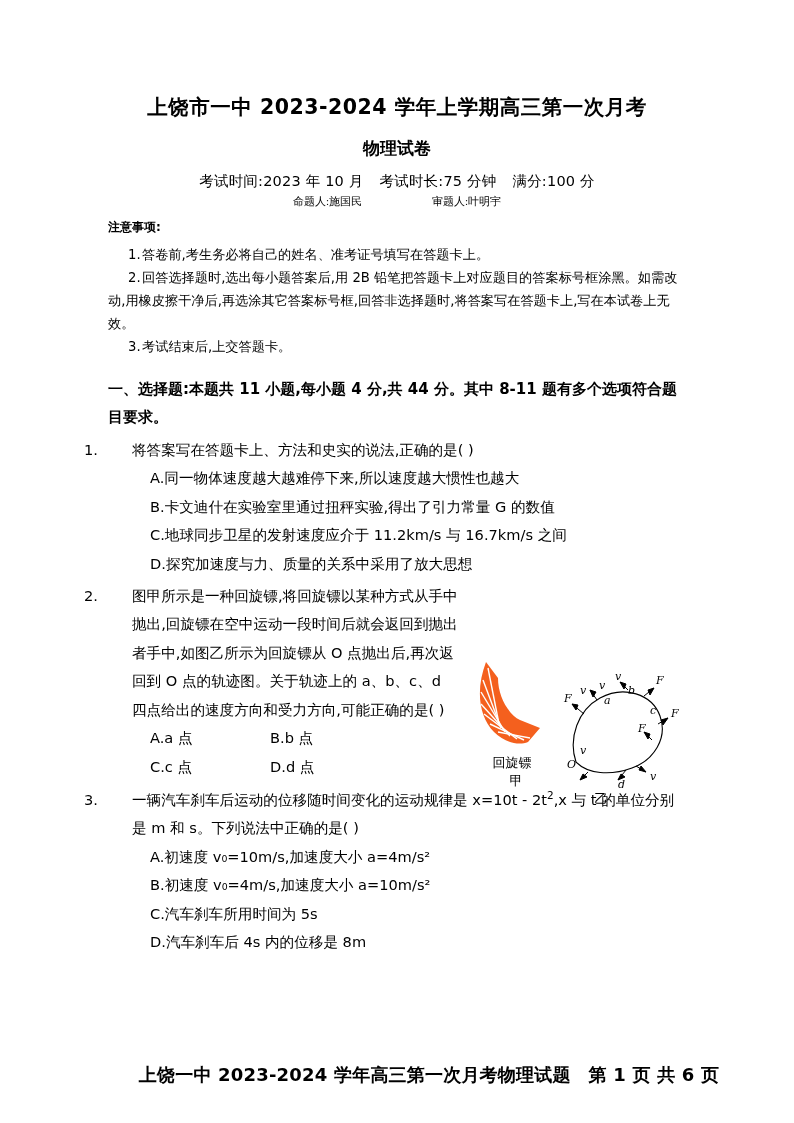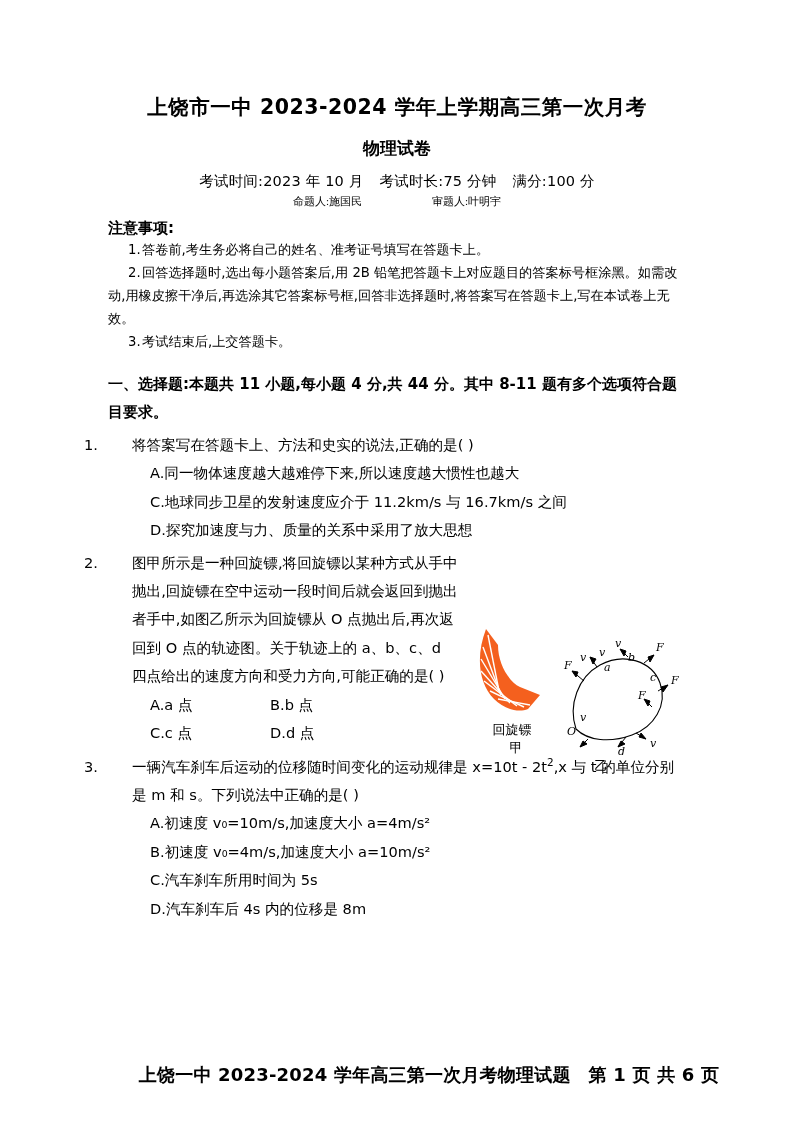--- a/index.html
+++ b/index.html
@@ -59,22 +59,22 @@
     font-family: Liberation Serif, serif;
     font-size: 11px;
     margin: 0 0 10px 0;
   }
   .exam-line2 .gap { display: inline-block; width: 70px; }
 
   
   .notice-title {
     font-family: "DejaVu Sans", "Liberation Sans", sans-serif;
     font-weight: bold;
-    font-size: 15px;
-    margin: 4px 0 0 0;
+    font-size: 12px;
+    margin: 4px 0 7px 0;
   }
   .notice-item {
     font-family: "DejaVu Sans", "Liberation Sans", sans-serif;
     font-size: 13.2px;
     line-height: 1.75;
     margin: 0;
     text-indent: 0;
     padding-left: 0;
   }
   .notice-item .num {
@@ -186,20 +186,21 @@
         <span class="num">3.</span><span>考试结束后,上交答题卡。</span>
       </div>
     </div>
 
     <div class="section-head">一、选择题:本题共 11 小题,每小题 4 分,共 44 分。其中 8-11 题有多个选项符合题目要求。</div>
 
     <div class="q">
       <span class="q-body"><span class="q-num">1.</span><span>将答案写在答题卡上、方法和史实的说法,正确的是(      )</span></span>
     </div>
     <div class="opt">A.同一物体速度越大越难停下来,所以速度越大惯性也越大</div>
+    <div class="opt">B.卡文迪什在实验室里通过扭秤实验,得出了引力常量 G 的数值</div>
     <div class="opt">C.地球同步卫星的发射速度应介于 11.2km/s 与 16.7km/s 之间</div>
     <div class="opt">D.探究加速度与力、质量的关系中采用了放大思想</div>
 
     <div class="q q2-wrap">
       <div class="q2-text">
         <span class="q-body"><span class="q-num">2.</span><span>图甲所示是一种回旋镖,将回旋镖以某种方式从手中抛出,回旋镖在空中运动一段时间后就会返回到抛出者手中,如图乙所示为回旋镖从 O 点抛出后,再次返回到 O 点的轨迹图。关于轨迹上的 a、b、c、d 四点给出的速度方向和受力方向,可能正确的是(      )</span></span>
       </div>
 
       <div class="q2-figure">
         <svg width="230" height="155" viewBox="0 0 230 155">

